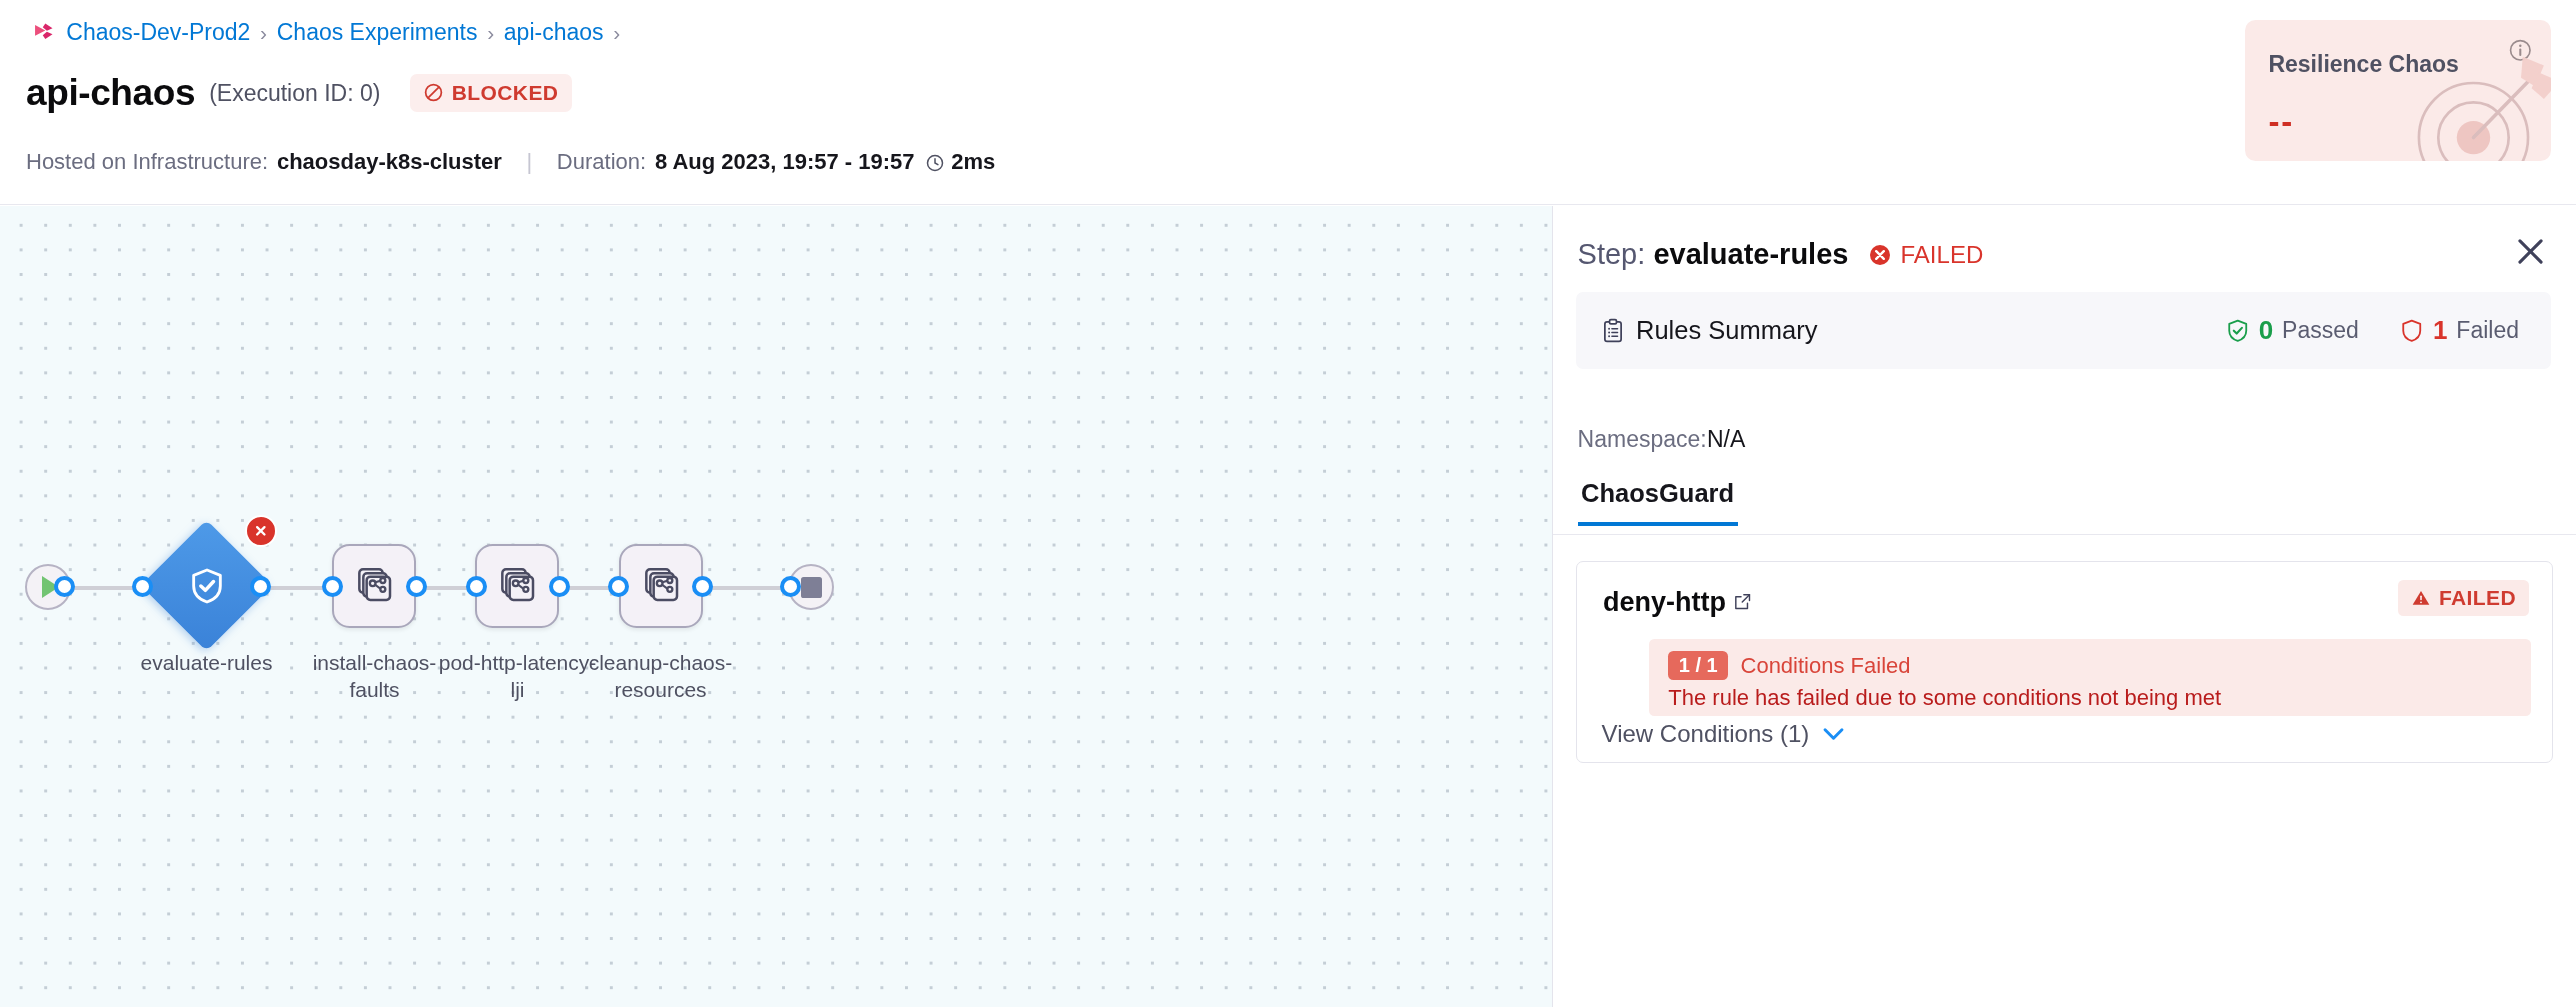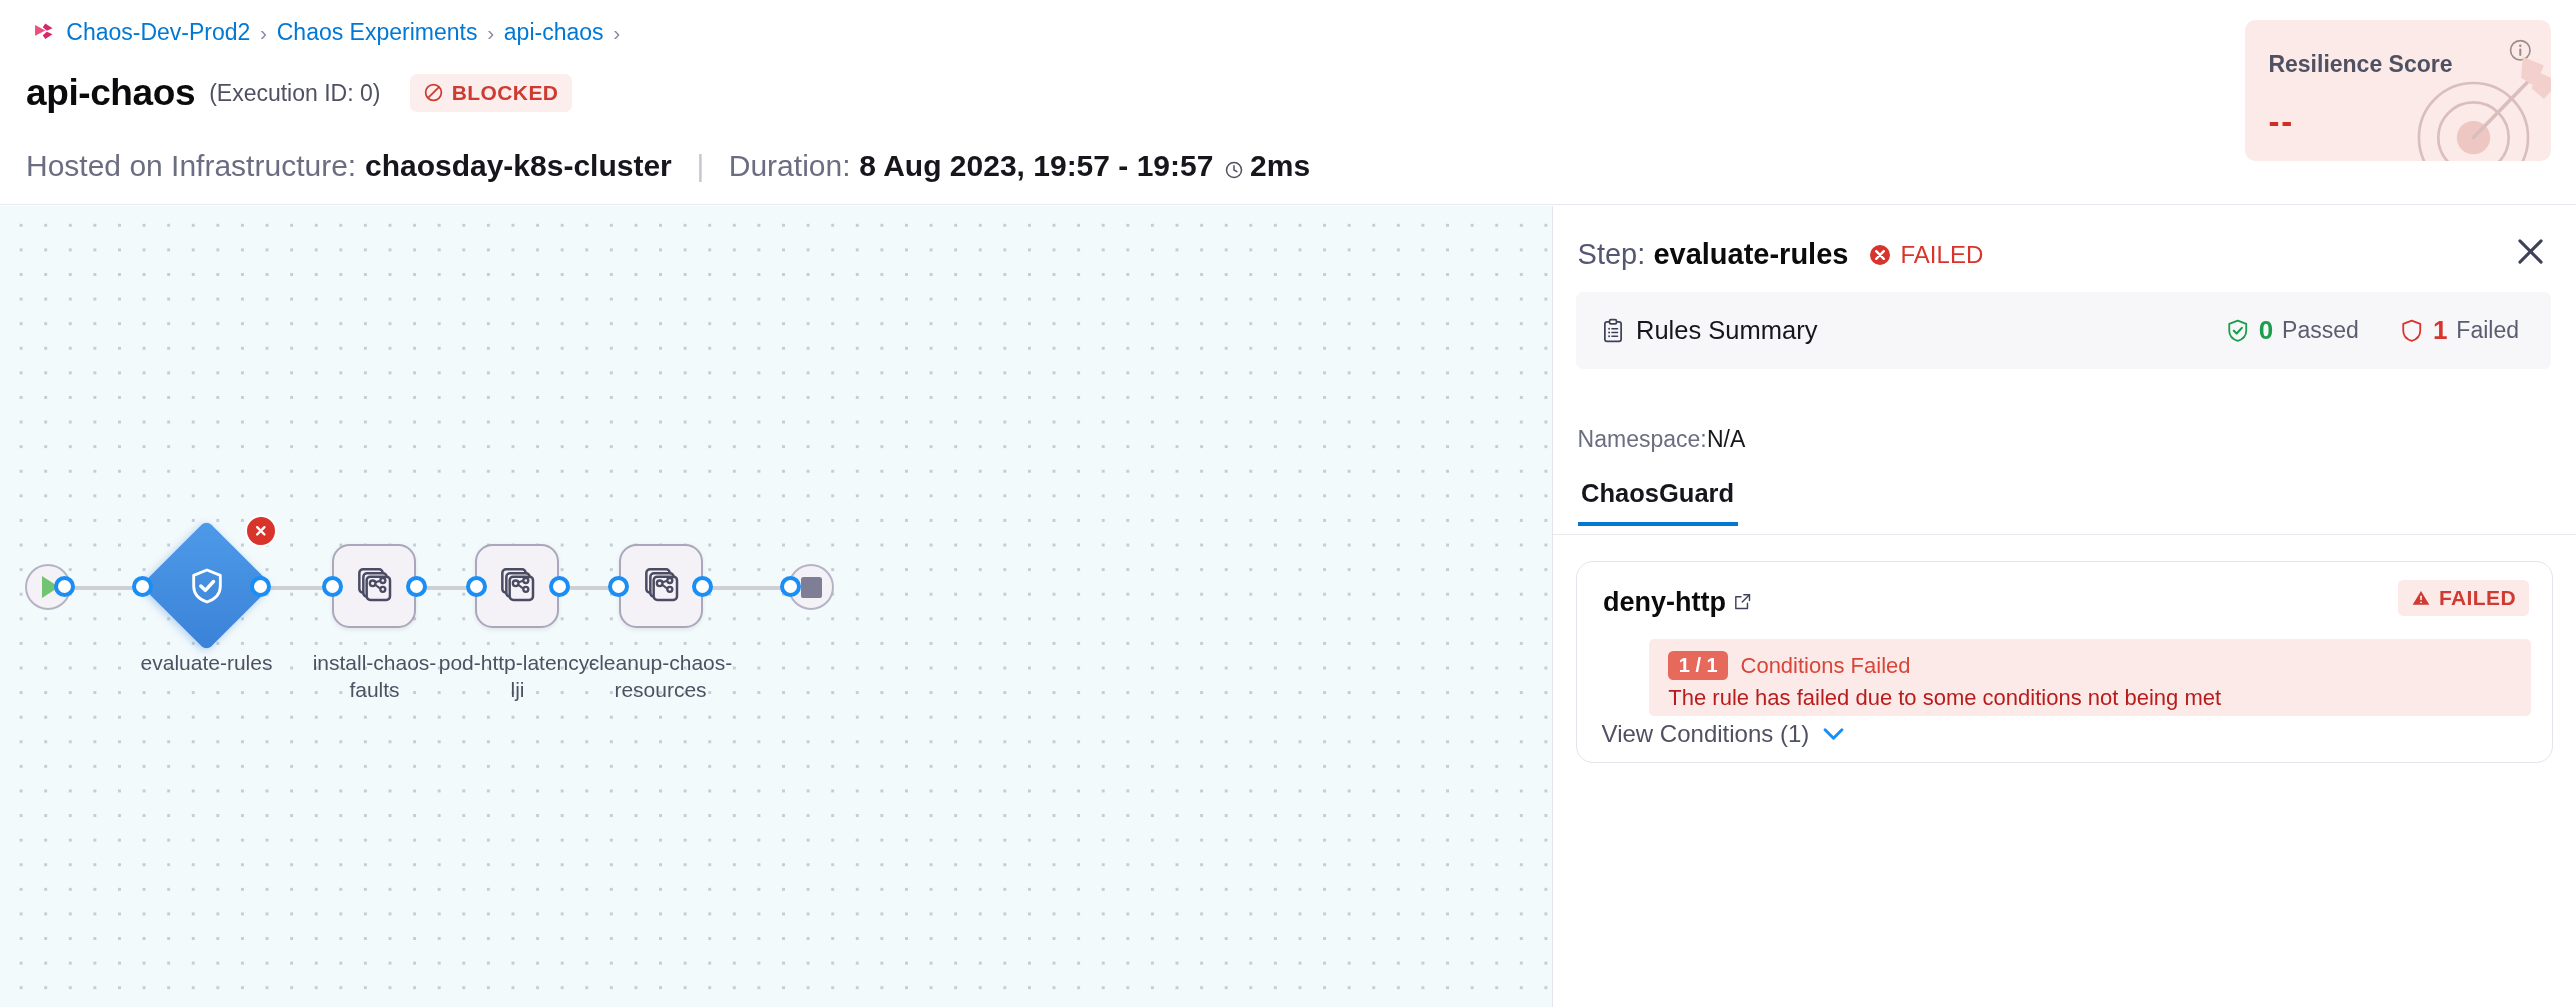--- a/index.html
+++ b/index.html
@@ -36,21 +36,21 @@
     background:#fceeed; border-radius:7px;
     padding:6.2px 14px 7px 12.3px; margin-left:16px;
   }
   .status-badge .slash-icon { width:21px; height:21px; display:block; }
   .status-badge .label {
     font-size:21px; font-weight:bold; color:#cf3b30; letter-spacing:0.4px;
   }
 
   .meta-row {
     position:absolute; left:26px; top:149px;
-    display:flex; align-items:center; font-size:30px; color:#6b6d80;
+    display:flex; align-items:center; font-size:22px; color:#6b6d80;
   }
   .meta-row b { color:#16161c; font-weight:bold; }
   .meta-divider { color:#c6c6d2; margin:0 24.6px; }
   .clock-icon { width:20px; height:20px; display:inline-block; vertical-align:-3.5px; margin:0 6.2px 0 10.5px; }
 
   
   .resilience-card {
     position:absolute; right:24.6px; top:20px; width:306px; height:141px;
     background:#fbeae8; border-radius:10.5px; overflow:hidden;
   }
@@ -175,21 +175,21 @@
     border-bottom:1.8px solid #e8e8ef;
   }
   .tab {
     position:absolute; left:24.6px; top:3.5px; padding:0 3.5px 14px 3.5px;
     font-size:25.5px; color:#16161c; font-weight:bold; cursor:pointer;
     border-bottom:4.4px solid #0278d5;
   }
 
   .rule-card {
     position:absolute; left:23px; top:355px; width:977px; height:202px;
-    background:#ffffff; border:0.9px solid #e4e4ec; border-radius:17px;
+    background:#ffffff; border:0.9px solid #e4e4ec; border-radius:7px;
   }
   .rule-head {
     position:absolute; left:26px; top:24.6px; display:flex; align-items:center; gap:7px;
   }
   .rule-name { font-size:27px; font-weight:bold; color:#0b0b0d; }
   .ext-icon { width:19.3px; height:19.3px; display:block; cursor:pointer; }
   .failed-badge {
     position:absolute; right:23px; top:17.6px;
     display:flex; align-items:center; gap:8px;
     background:#fbeae8; border-radius:5.3px; padding:6.2px 13px;
@@ -262,21 +262,21 @@
       <span>
         <svg class="clock-icon" viewBox="0 0 24 24">
           <circle cx="12" cy="12" r="9" fill="none" stroke="#4f5162" stroke-width="1.8"></circle>
           <path d="M12 7 L12 12 L15.5 14" fill="none" stroke="#4f5162" stroke-width="1.8" stroke-linecap="round"></path>
         </svg>
       </span>
       <b>2ms</b>
     </div>
 
     <div class="resilience-card">
-      <span class="rc-title">Resilience Score</span>
+      <span class="rc-title">Resilience Chaos</span>
       <span class="rc-value">--</span>
       <span class="rc-info">
         <svg viewBox="0 0 24 24" width="24.6" height="24.6">
           <circle cx="12" cy="12" r="9.5" fill="none" stroke="#9a8b8d" stroke-width="1.6"></circle>
           <circle cx="12" cy="7.6" r="1.2" fill="#9a8b8d"></circle>
           <rect x="11" y="10.3" width="2" height="7.2" rx="1" fill="#9a8b8d"></rect>
         </svg>
       </span>
       <span class="rc-art">
         <svg viewBox="0 0 200 200" width="176" height="176">

